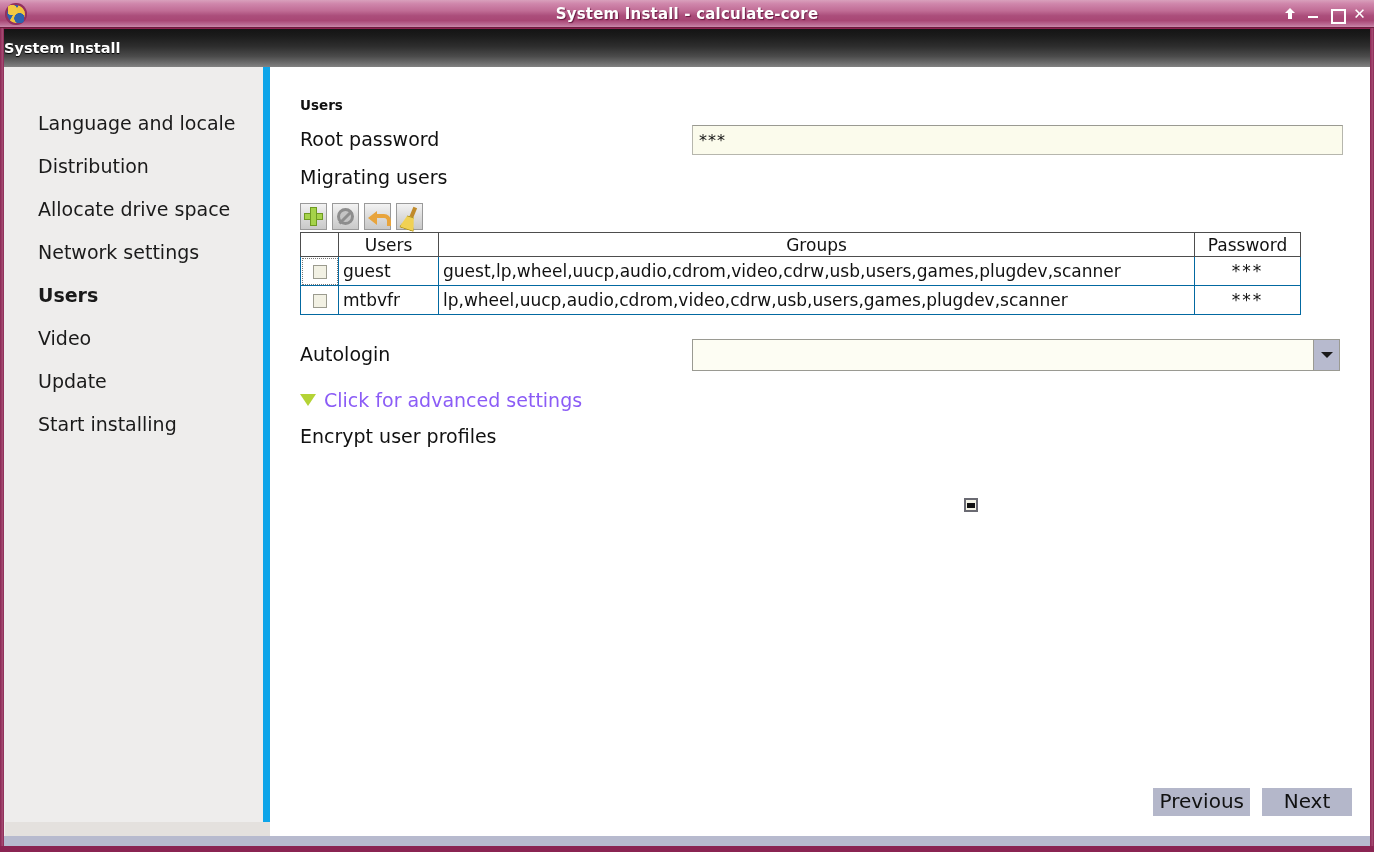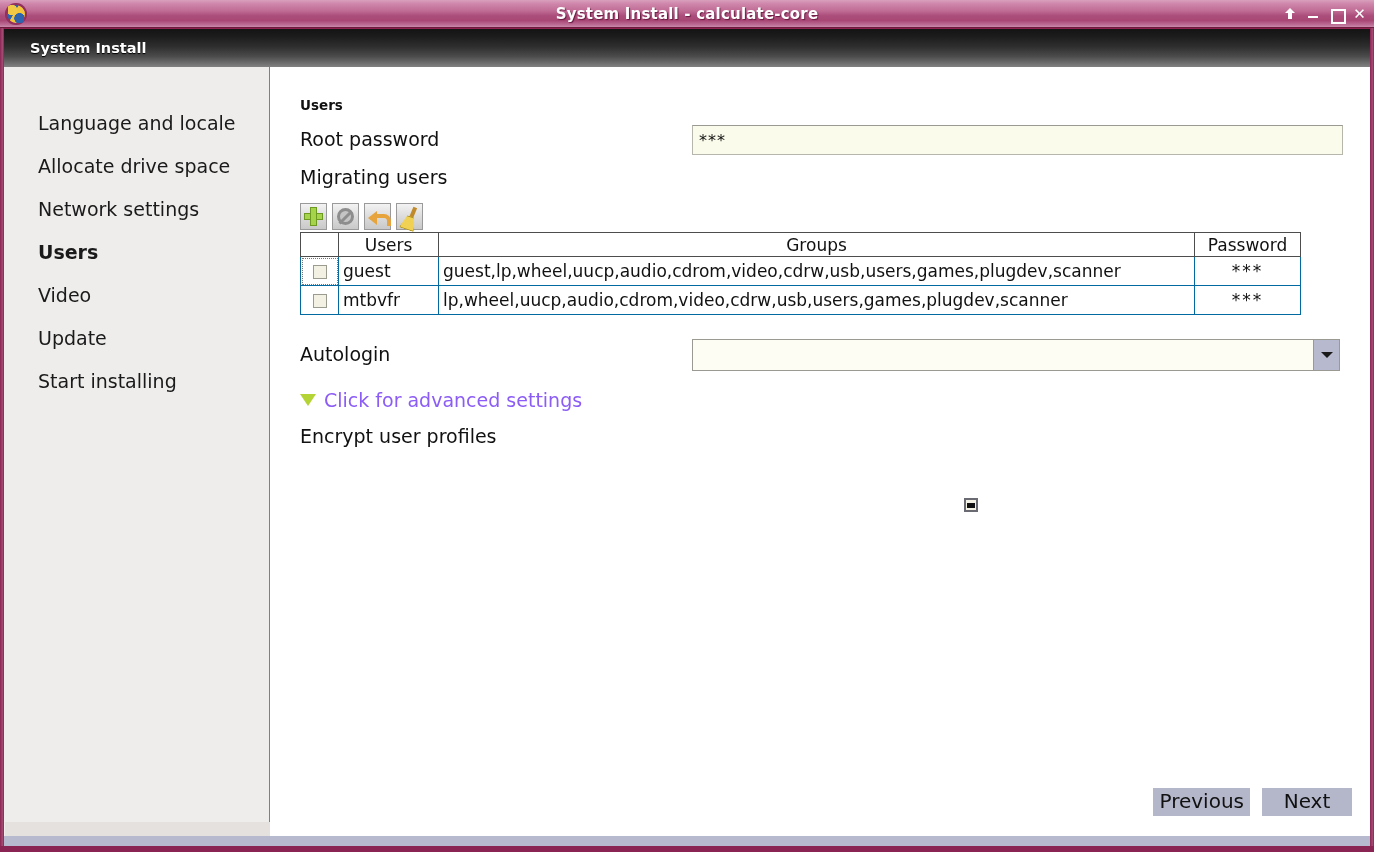--- a/index.html
+++ b/index.html
@@ -124,38 +124,37 @@
     background: linear-gradient(to bottom,
       #141414 0%, #1b1b1b 18%, #2e2e2e 46%,
       #4b4b4b 72%, #6e6e6e 90%, #828282 100%);
     display: flex;
     align-items: center;
   }
   .appheader-title {
     color: #ffffff;
     font-size: 14.5px;
     font-weight: bold;
-    margin-left: 26px;
     text-shadow: 0 1px 1px #000;
     user-select: none;
   }
 
   
   .bodyarea {
     position: absolute;
     left: 4px; top: 67px;
     width: 1366px; height: 775px;
     display: flex;
     background: #ffffff;
   }
   .sidebar {
     width: 266px;
     height: 100%;
     background: #eeedec;
-    border-right: 1px solid #0ea5e9;
+    border-right: 7px solid #0ea5e9;
     padding-top: 34px;
     flex: 0 0 266px;
   }
   .nav-item {
     font-size: 19px;
     color: #1a1a1a;
     padding: 8.5px 0 8.5px 34px;
     line-height: 26px;
     cursor: pointer;
     user-select: none;
@@ -457,20 +456,21 @@
   </div>
 
   <div class="appheader">
     <div class="appheader-title">System Install</div>
   </div>
 
   <div class="bodyarea">
 
     <div class="sidebar">
       <div class="nav-item">Language and locale</div>
+      <div class="nav-item">Distribution</div>
       <div class="nav-item">Allocate drive space</div>
       <div class="nav-item">Network settings</div>
       <div class="nav-item active">Users</div>
       <div class="nav-item">Video</div>
       <div class="nav-item">Update</div>
       <div class="nav-item">Start installing</div>
     </div>
 
     <div class="content">
 

